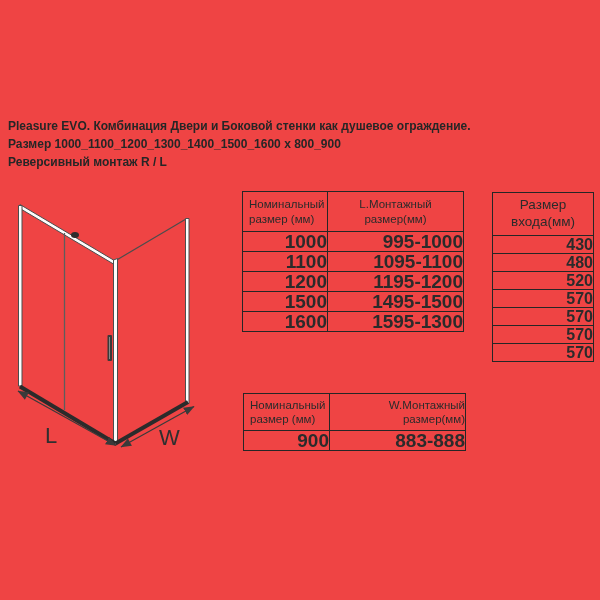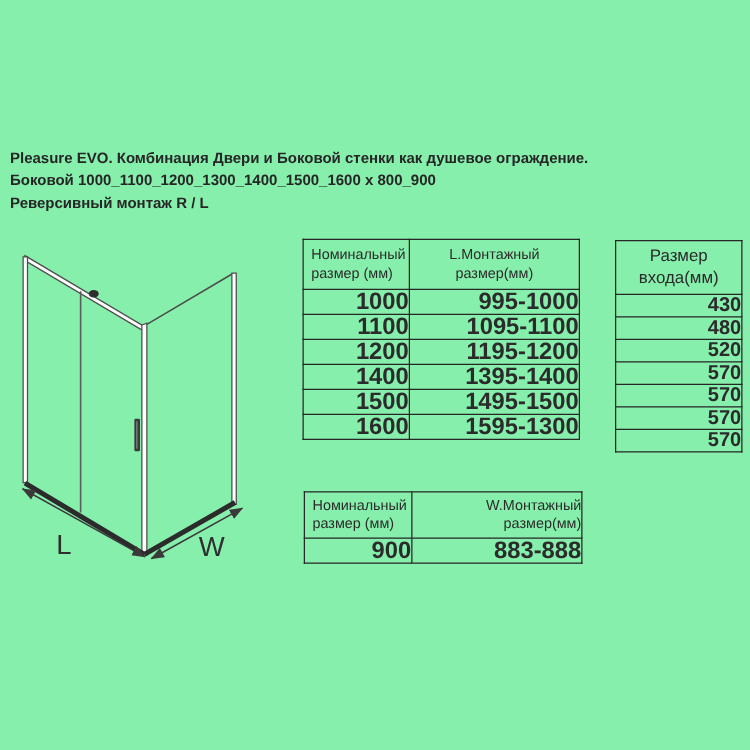--- a/index.html
+++ b/index.html
@@ -1,19 +1,19 @@
 <!DOCTYPE html>
 <html><head>
 <meta charset="utf-8">
 <style>
   html, body { margin: 0; padding: 0; background: #ffffff; }
   .canvas {
     position: relative;
     width: 600px; height: 600px;
-    background: #86efac;
+    background: #ef4444;
     font-family: "Liberation Sans", sans-serif;
     color: #2b2b2b;
     overflow: hidden;
   }
   
   .header-block {
     position: absolute;
     left: 8px; top: 117px;
     font-size: 12px;
     font-weight: bold;
@@ -70,21 +70,21 @@
     fill: #2f2f2f;
   }
 </style>
 </head>
 <body>
 
 <div class="canvas">
 
   <div class="header-block">
     <div>Pleasure EVO. Комбинация Двери и Боковой стенки как душевое ограждение.</div>
-    <div>Боковой 1000_1100_1200_1300_1400_1500_1600 x 800_900</div>
+    <div>Размер 1000_1100_1200_1300_1400_1500_1600 x 800_900</div>
     <div>Реверсивный монтаж  R / L</div>
   </div>
 
   <svg class="diagram" viewBox="0 0 230 280">
     <defs>
       <marker id="ah-end" markerWidth="10" markerHeight="8" refX="8.5" refY="3.5" orient="auto">
         <path d="M0,0 L9,3.5 L0,7 Z" fill="#3a3a3a"></path>
       </marker>
       <marker id="ah-start" markerWidth="10" markerHeight="8" refX="0.5" refY="3.5" orient="auto">
         <path d="M9,0 L0,3.5 L9,7 Z" fill="#3a3a3a"></path>
@@ -140,24 +140,20 @@
         </tr>
         <tr>
           <td>1100</td>
           <td>1095-1100</td>
         </tr>
         <tr>
           <td>1200</td>
           <td>1195-1200</td>
         </tr>
         <tr>
-          <td>1400</td>
-          <td>1395-1400</td>
-        </tr>
-        <tr>
           <td>1500</td>
           <td>1495-1500</td>
         </tr>
         <tr>
           <td>1600</td>
           <td>1595-1300</td>
         </tr>
       </tbody>
     </table>
   </div>

